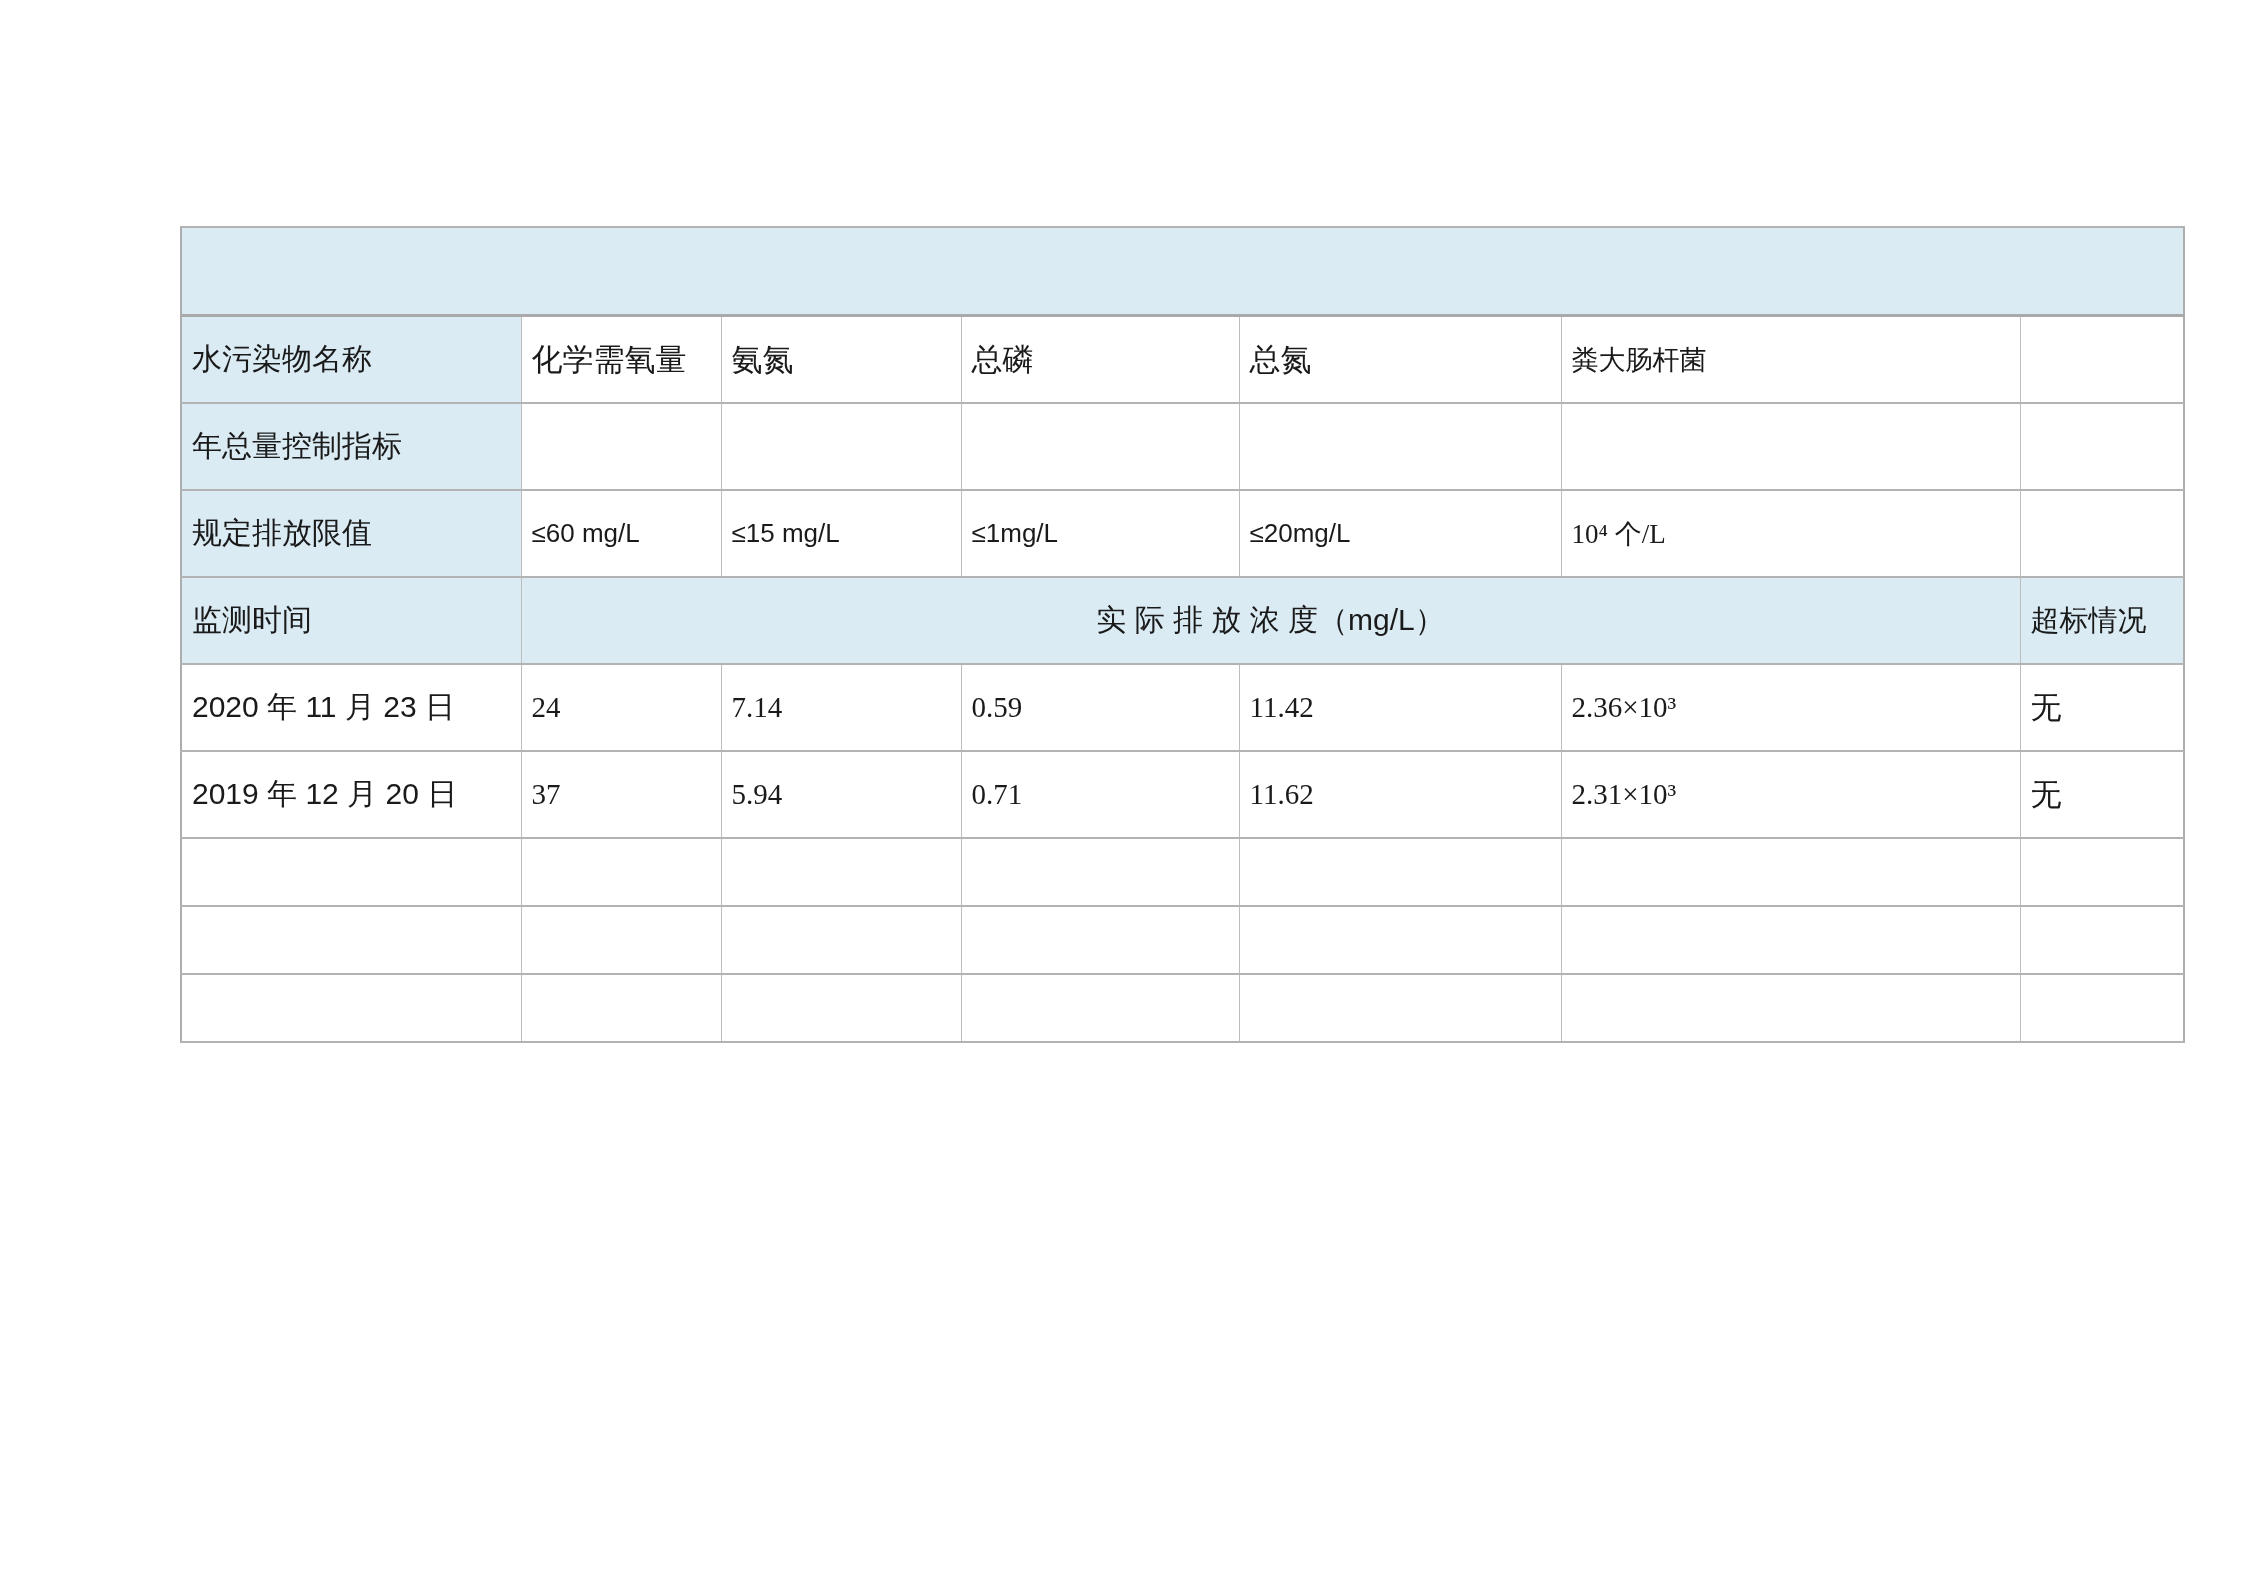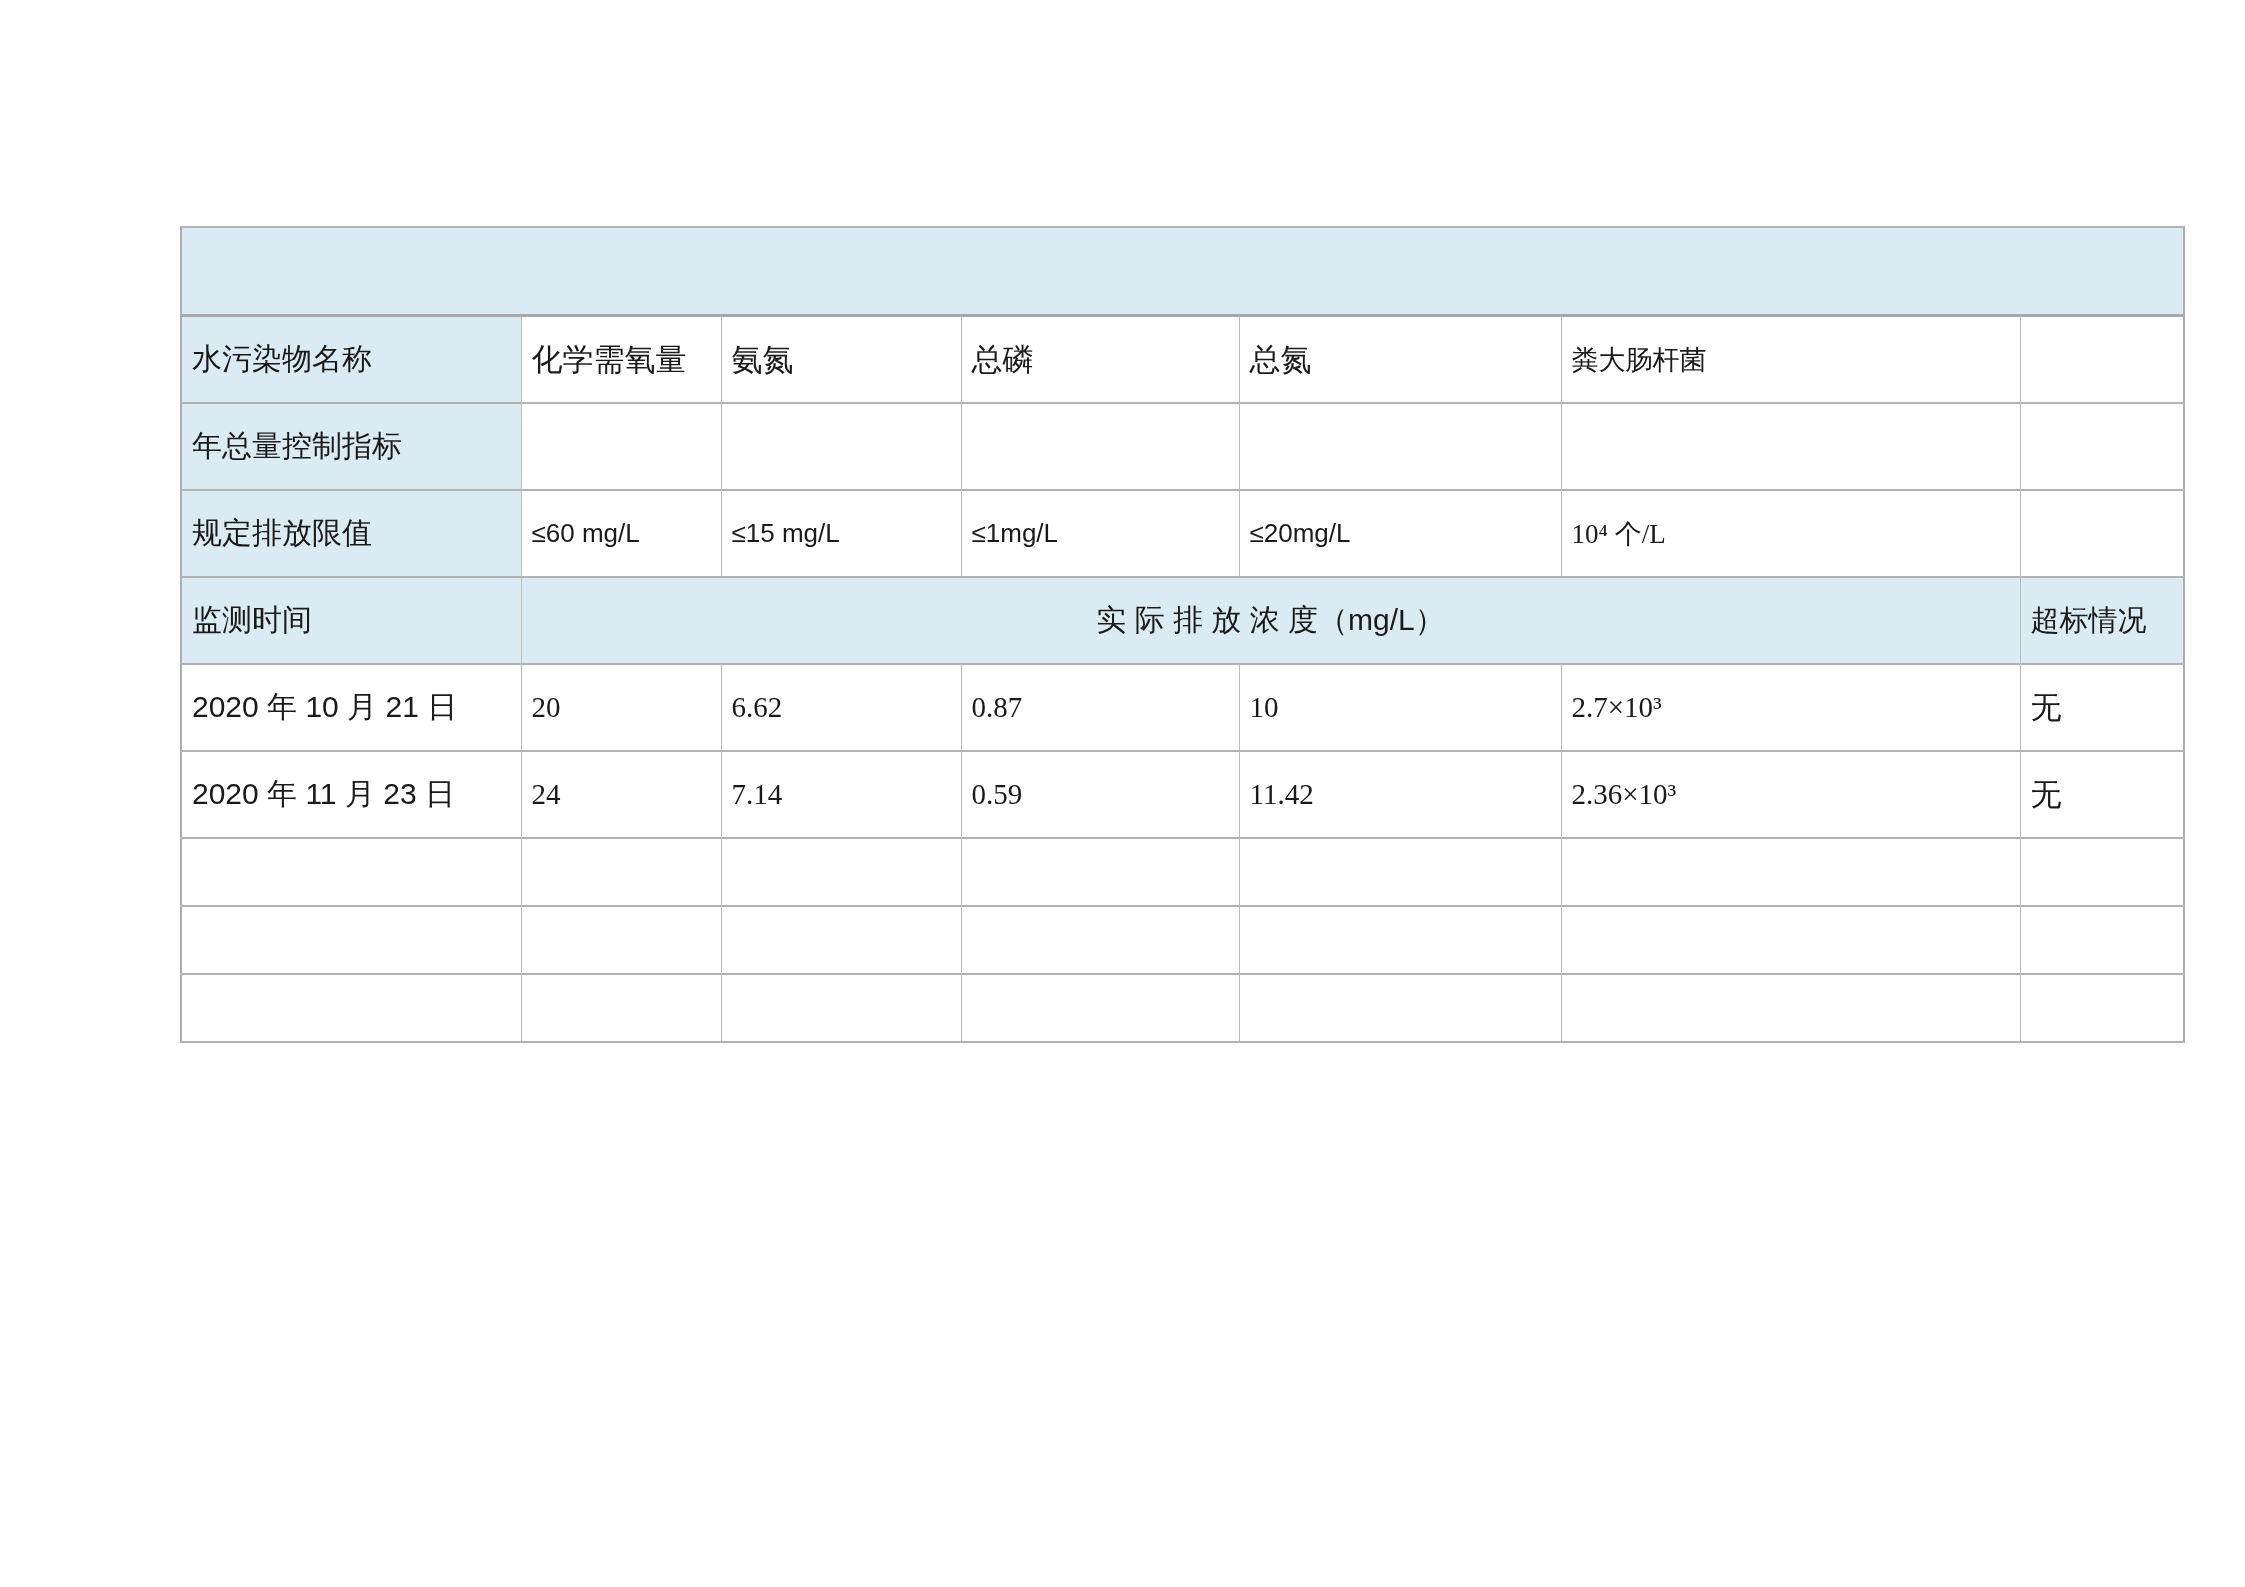--- a/index.html
+++ b/index.html
@@ -105,40 +105,40 @@
       <td class="serifsm">10⁴ 个/L</td>
       <td></td>
     </tr>
 
     <tr class="hrow">
       <td class="lbl">监测时间</td>
       <td class="spanlbl" colspan="5">实 际 排 放 浓 度（mg/L）</td>
       <td class="exceedhdr">超标情况</td>
     </tr>
 
-    <tr class="drow">
-      <td class="date">2020 年 10 月 21 日</td>
-      <td class="num">20</td>
-      <td class="num">6.62</td>
-      <td class="num">0.87</td>
-      <td class="num">10</td>
-      <td class="num">2.7×10³</td>
-      <td class="none">无</td>
-    </tr>
 
     <tr class="drow">
       <td class="date">2020 年 11 月 23 日</td>
       <td class="num">24</td>
       <td class="num">7.14</td>
       <td class="num">0.59</td>
       <td class="num">11.42</td>
       <td class="num">2.36×10³</td>
       <td class="none">无</td>
     </tr>
 
+    <tr class="drow">
+      <td class="date">2019 年 12 月 20 日</td>
+      <td class="num">37</td>
+      <td class="num">5.94</td>
+      <td class="num">0.71</td>
+      <td class="num">11.62</td>
+      <td class="num">2.31×10³</td>
+      <td class="none">无</td>
+    </tr>
 
     <tr class="erow">
       <td></td>
           <td></td>
       <td></td>
           <td></td>
       <td></td>
           <td></td>
       <td></td>
     </tr>

